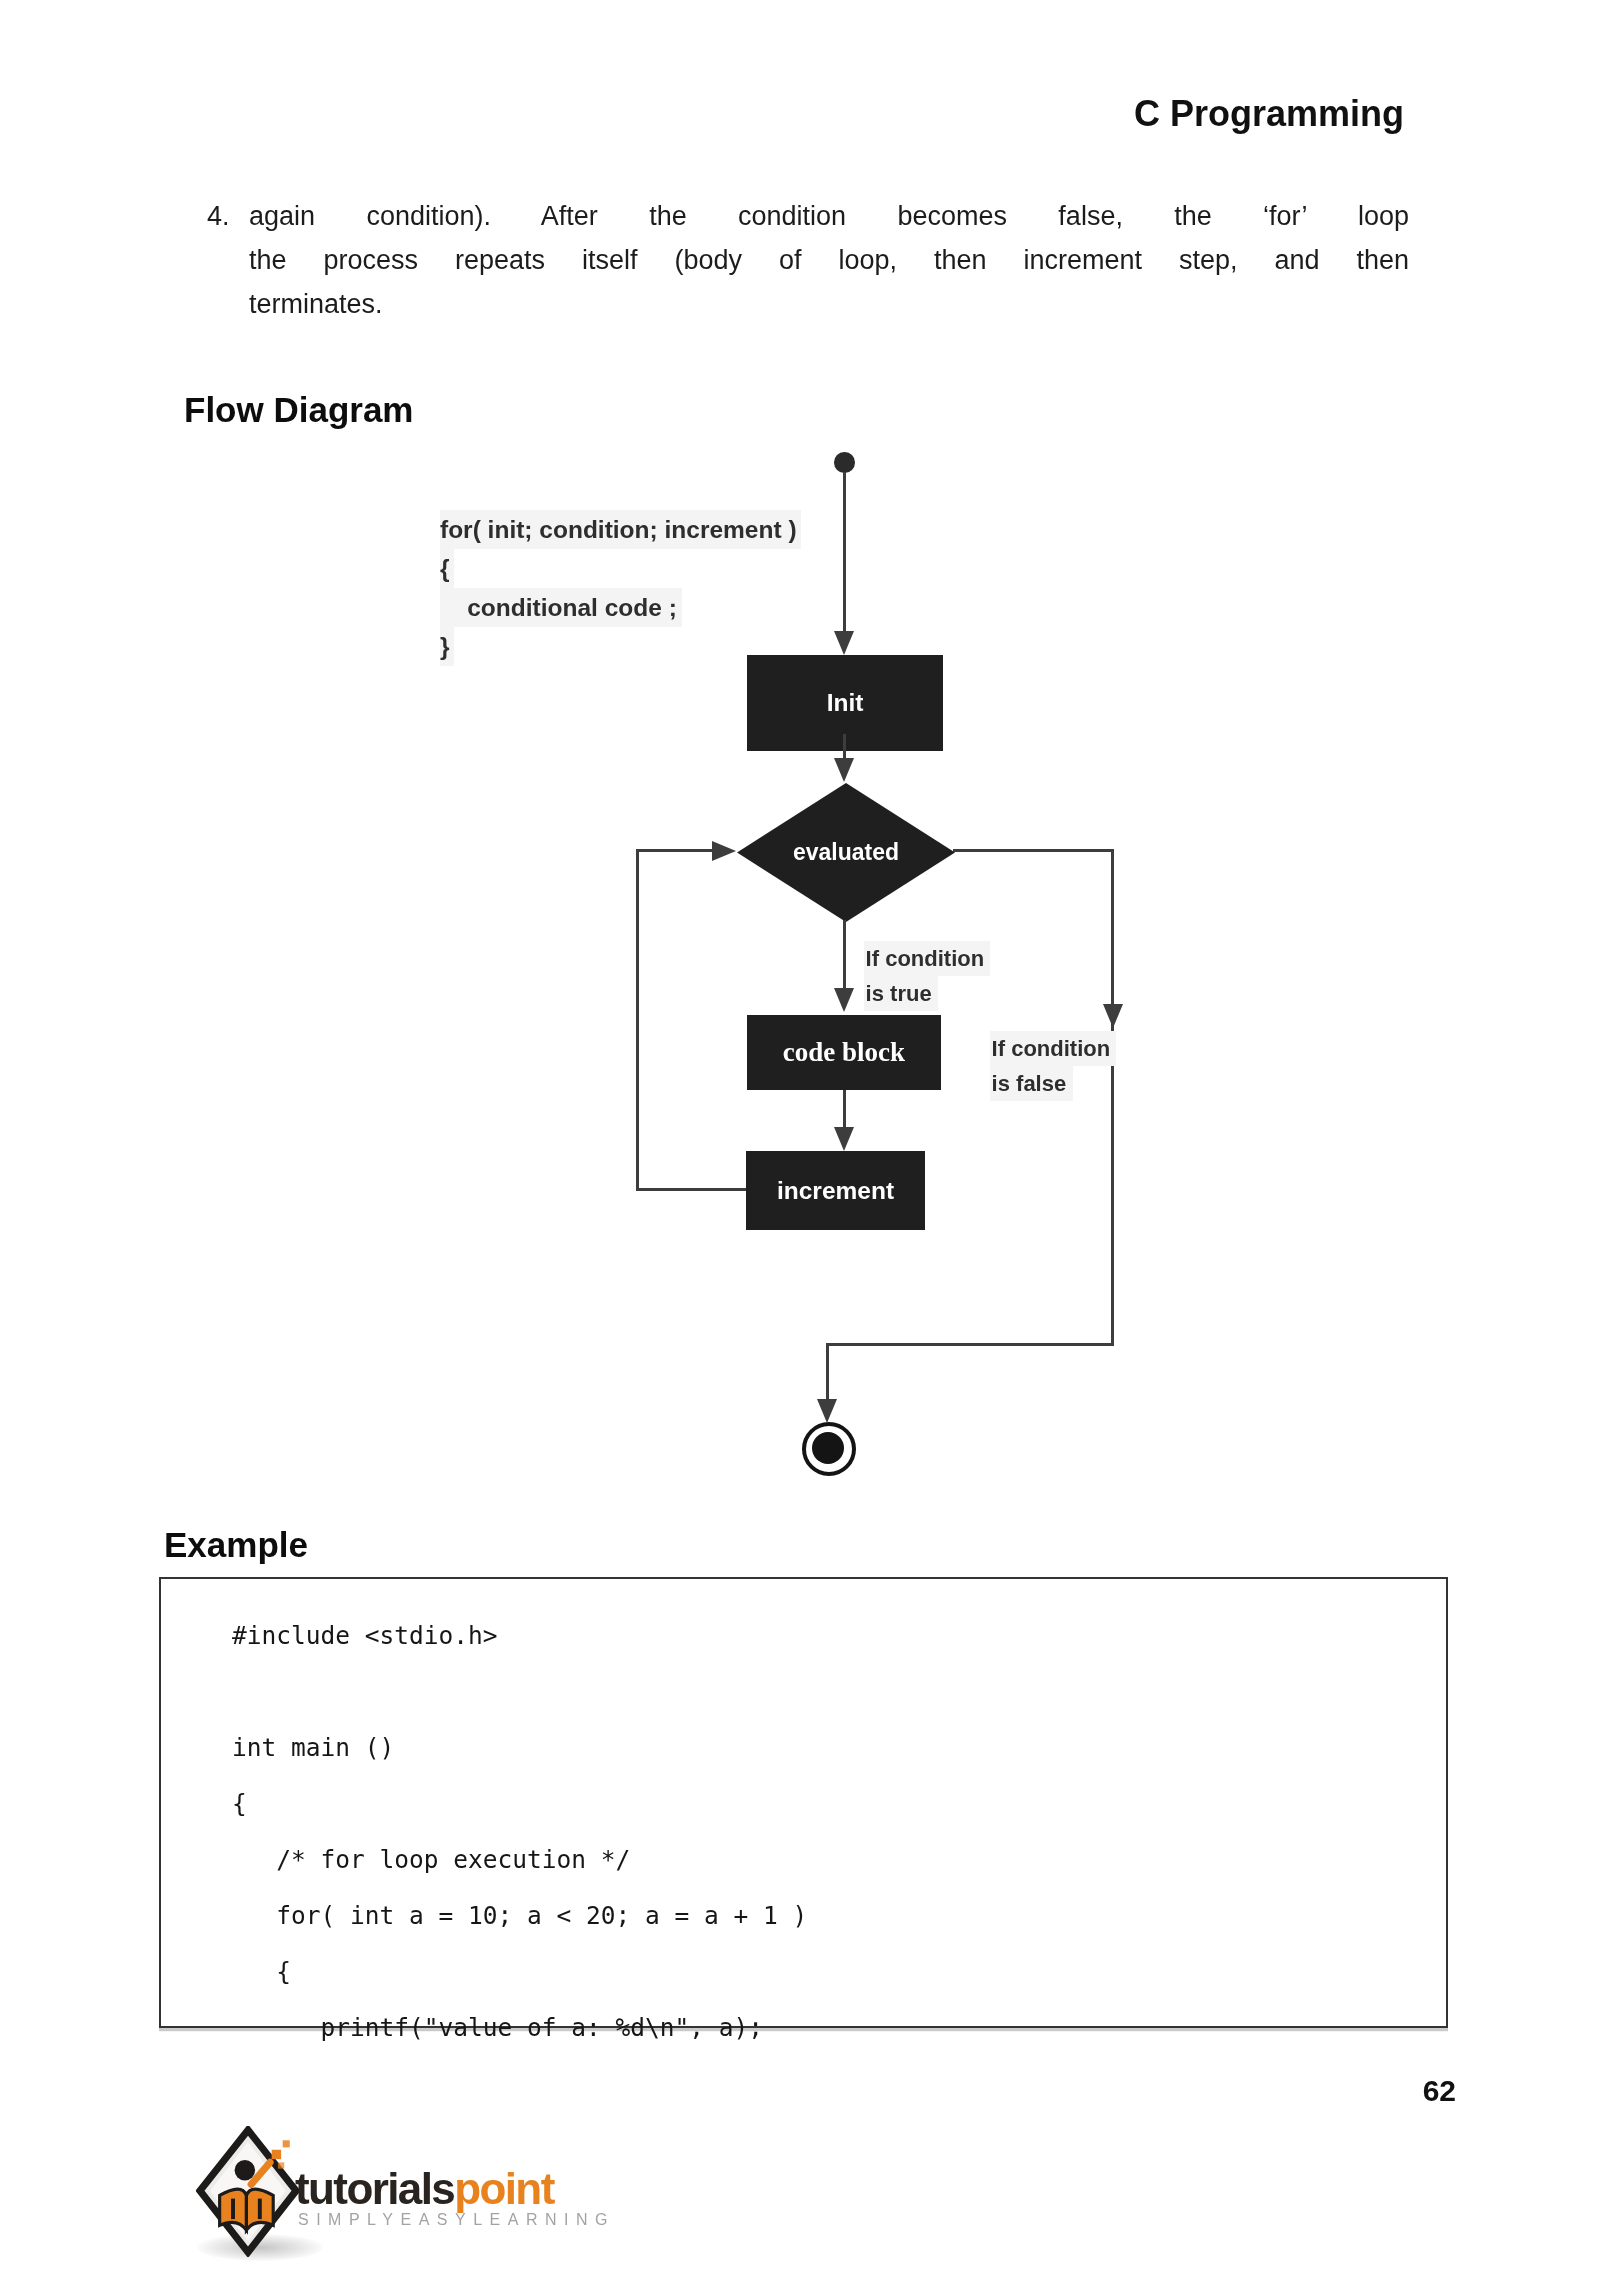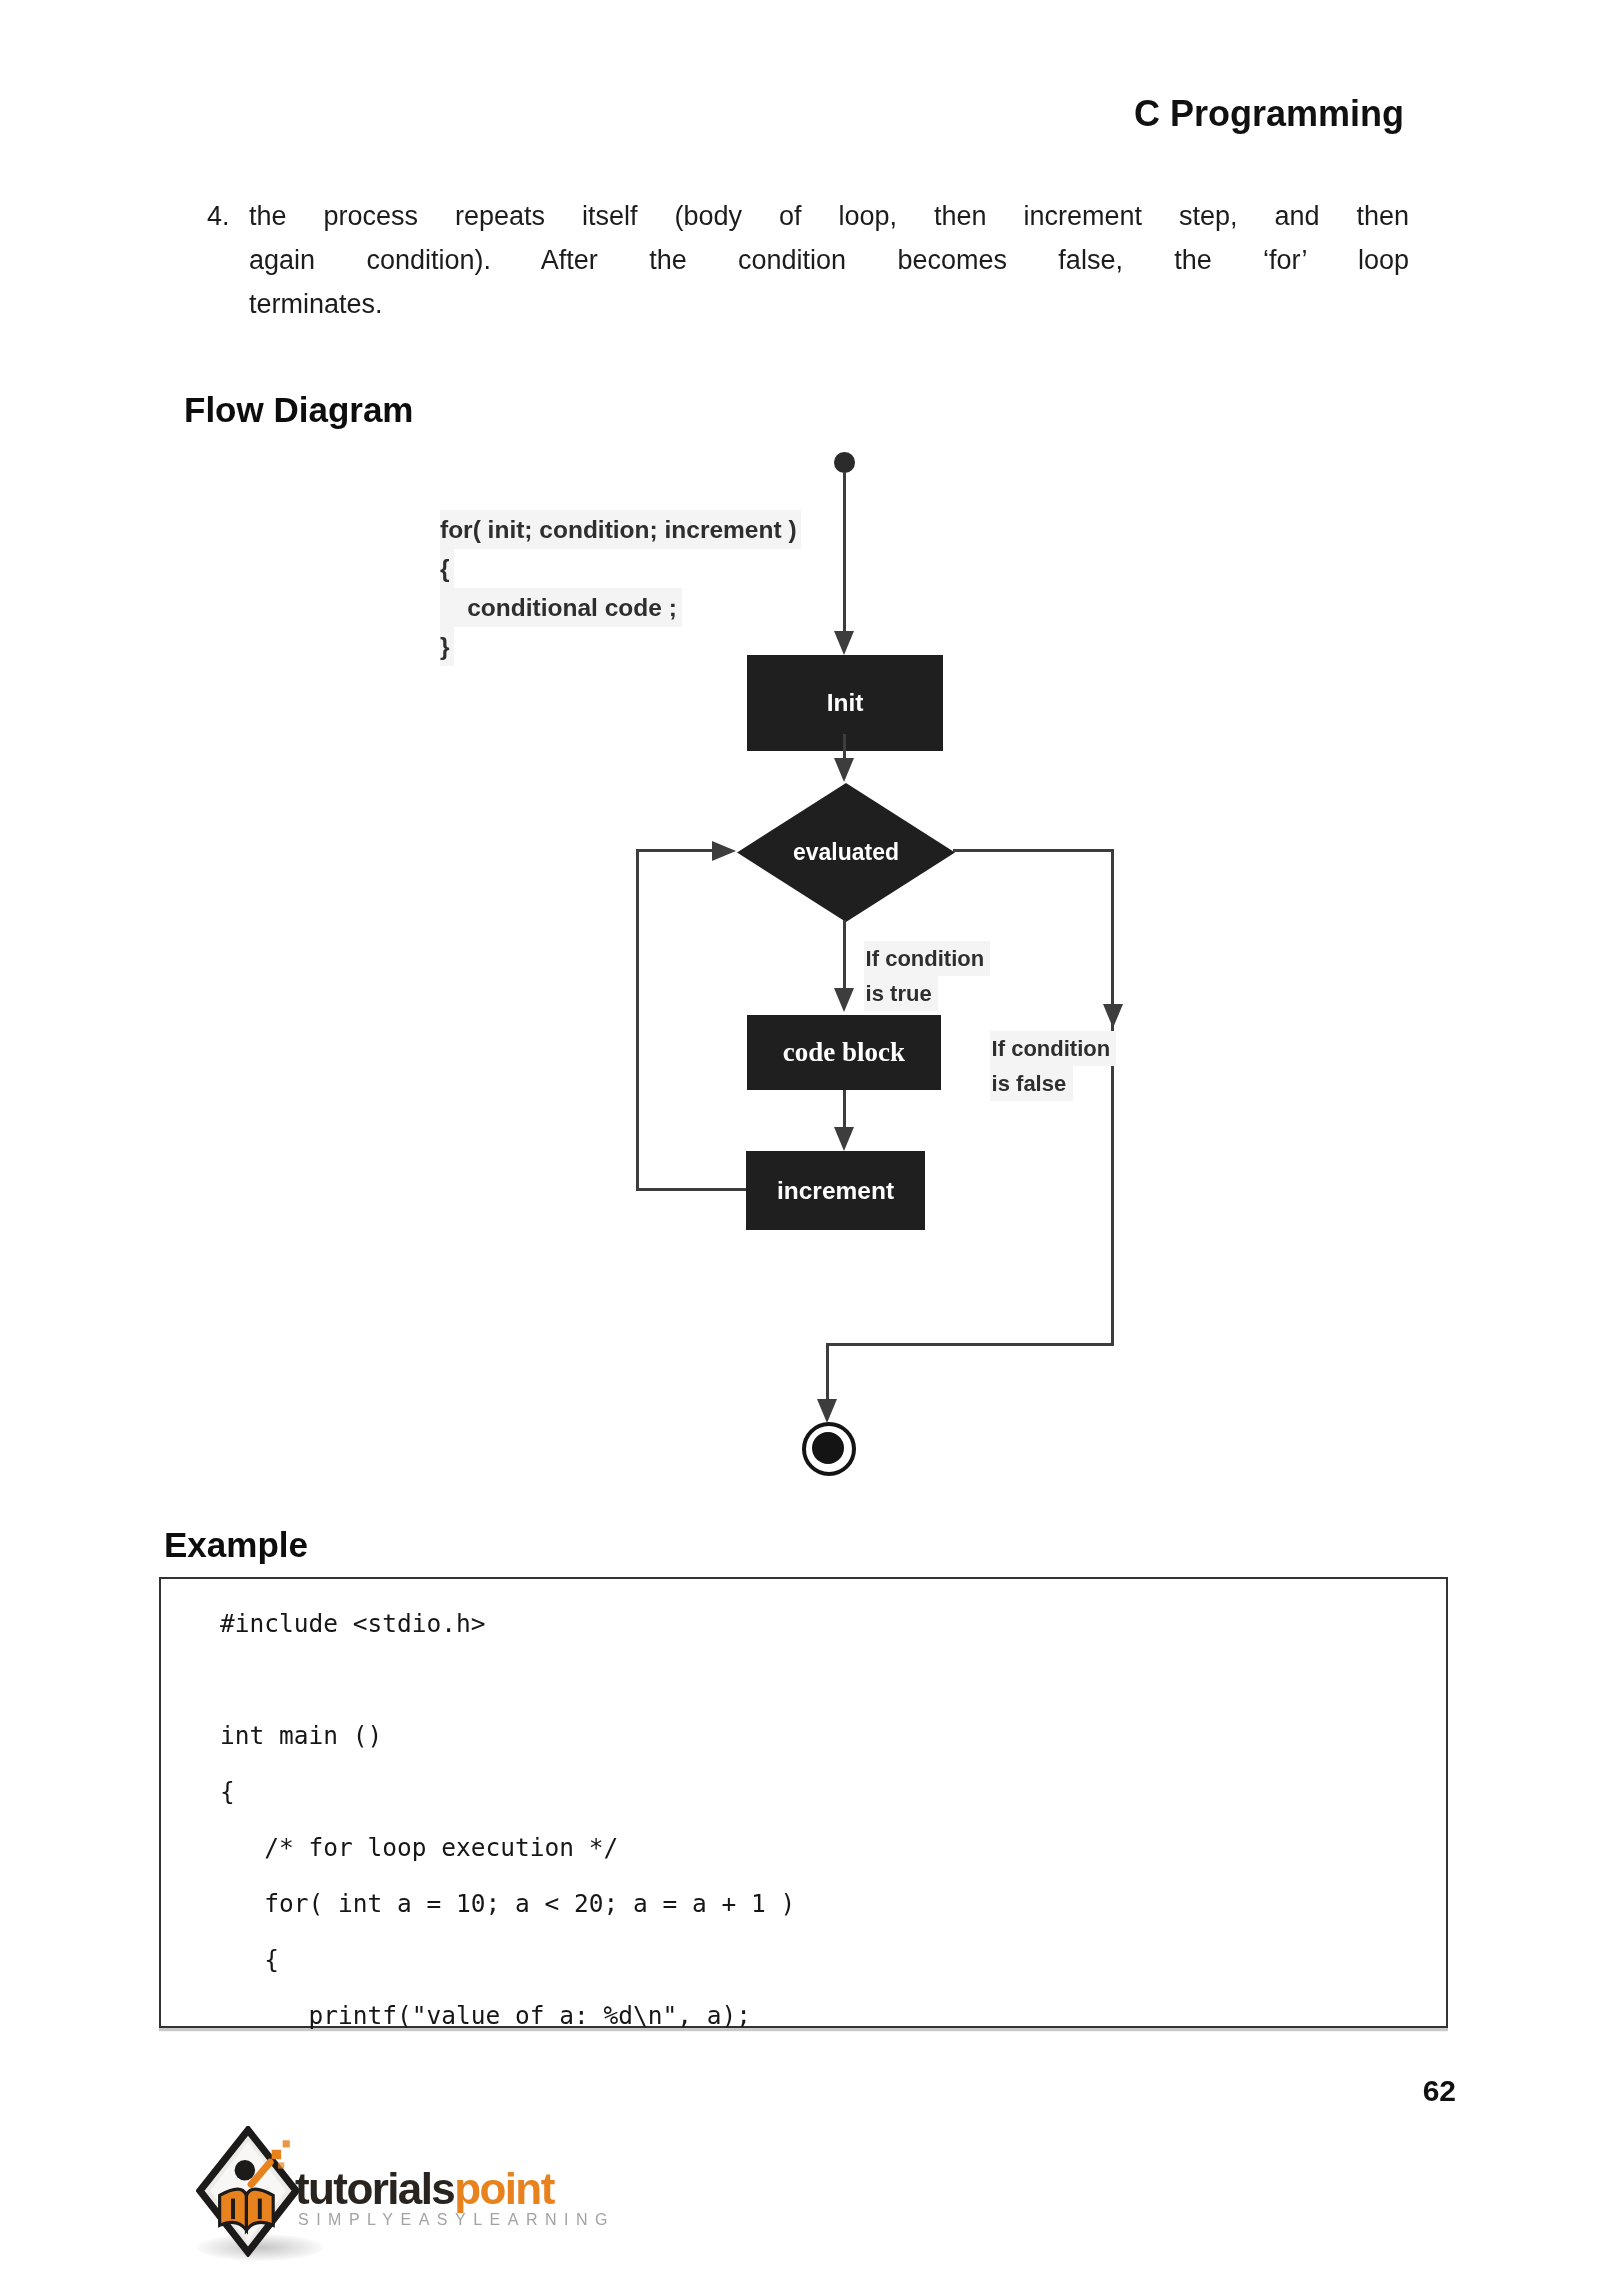--- a/index.html
+++ b/index.html
@@ -43,21 +43,21 @@
   .annotation { top:510px; left:440px; font-size:24.5px; font-weight:bold;
     line-height:39px; color:#2e2e2e; white-space:pre; }
   .ann-line { display:table; background:#f4f4f4; padding:0 4.7px 0 0; }
   .flow-label { position:absolute; font-size:22px; font-weight:bold;
     line-height:35px; color:#2e2e2e; }
   .flow-label div { display:table; background:#f4f4f4; padding:0 6.3px 0 1.6px; }
 
   
   .code-box { top:1577px; left:159px; width:1289px; height:451px; box-sizing:border-box;
     border:2.4px solid #333; background:#fff; box-shadow:0 3.2px 0 #c9c9c9; }
-  .code-pre { margin:4px; padding:12.6px 16px 0 55px; white-space:pre;
+  .code-pre { margin:16px; padding:12.6px 16px 0 55px; white-space:pre;
     font-family:"DejaVu Sans Mono","Liberation Mono",monospace;
     font-size:24.5px; line-height:56px; color:#161616; }
 
   .page-num { top:2074px; right:160px; font-size:30px; font-weight:bold; color:#111; }
 
   
   .logo-shadow { top:2234px; left:197px; width:126px; height:27px; border-radius:50%;
     background:radial-gradient(ellipse at center, rgba(60,60,60,0.30) 0%, rgba(120,120,120,0.12) 55%, rgba(255,255,255,0) 75%); }
   .logo-emblem { top:2126px; left:196px; }
   .logo-word { top:2164px; left:295px; font-size:44px; font-weight:bold;
@@ -69,22 +69,22 @@
 </head>
 <body>
 
 <div class="page">
 
   <div class="abs doc-header">C Programming</div>
 
   <div class="abs para-wrap">
     <div class="para-marker">4.</div>
     <div class="para-lines">
+        <div class="jline">again condition). After the condition becomes false, the ‘for’ loop</div>
         <div class="jline">the process repeats itself (body of loop, then increment step, and then</div>
-        <div class="jline">again condition). After the condition becomes false, the ‘for’ loop</div>
         <div class="jline">terminates.</div>
       </div>
   </div>
 
   <div class="abs h2 flow-title">Flow Diagram</div>
 
   <div class="abs" style="top:0;left:0;width:1616px;height:1500px;text-align:right;">
 
     <div class="abs annotation"><div class="ann-line">for( init; condition; increment )</div><div class="ann-line">{</div><div class="ann-line">    conditional code ;</div><div class="ann-line">}</div></div>
 

